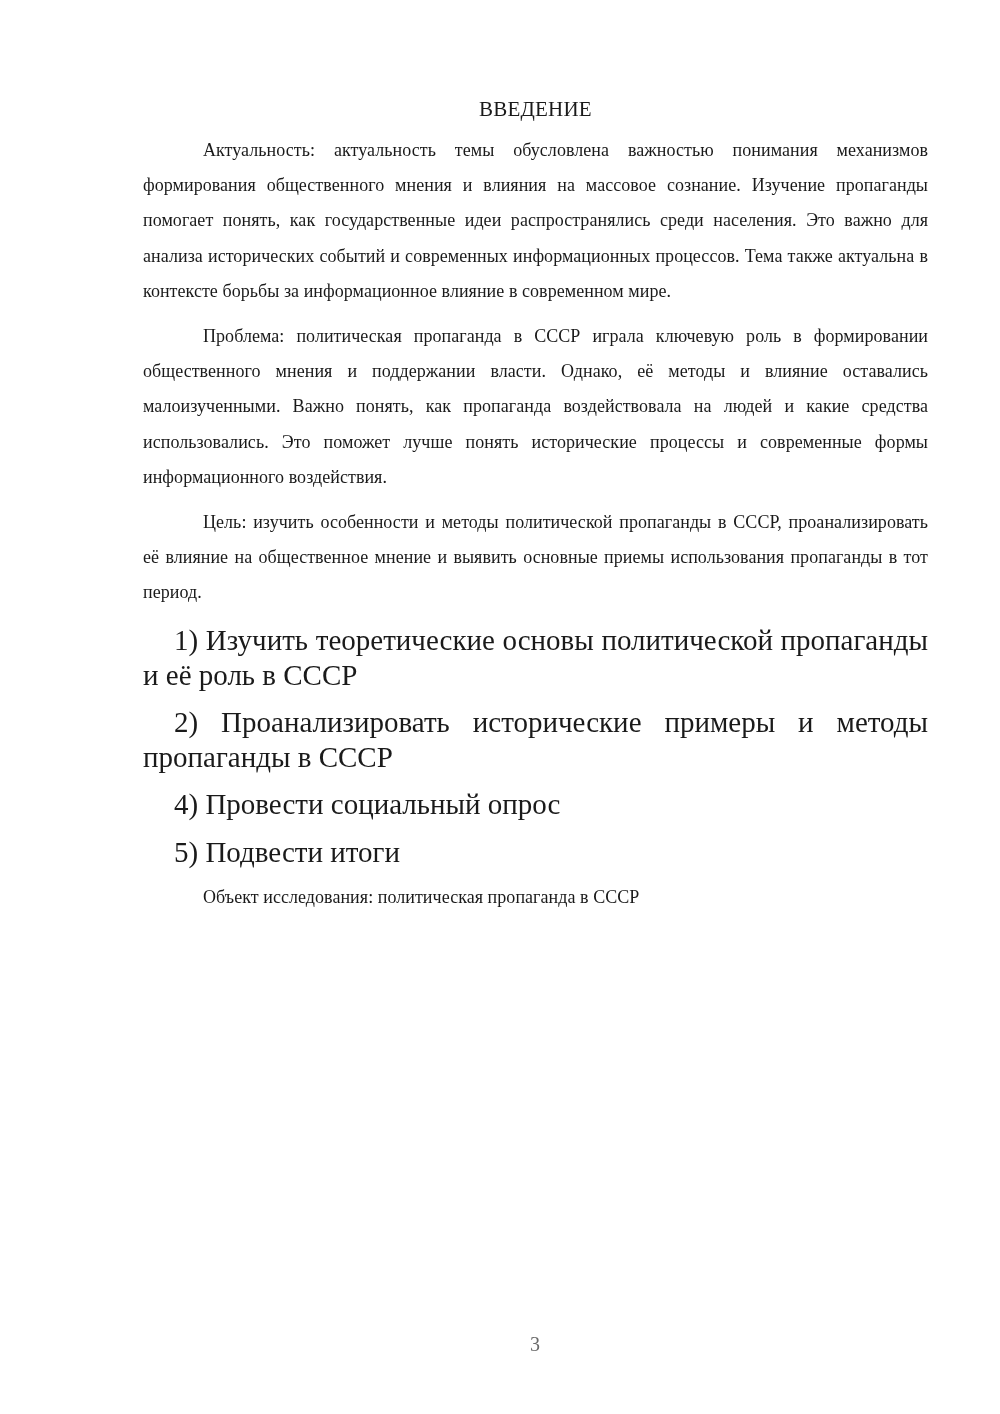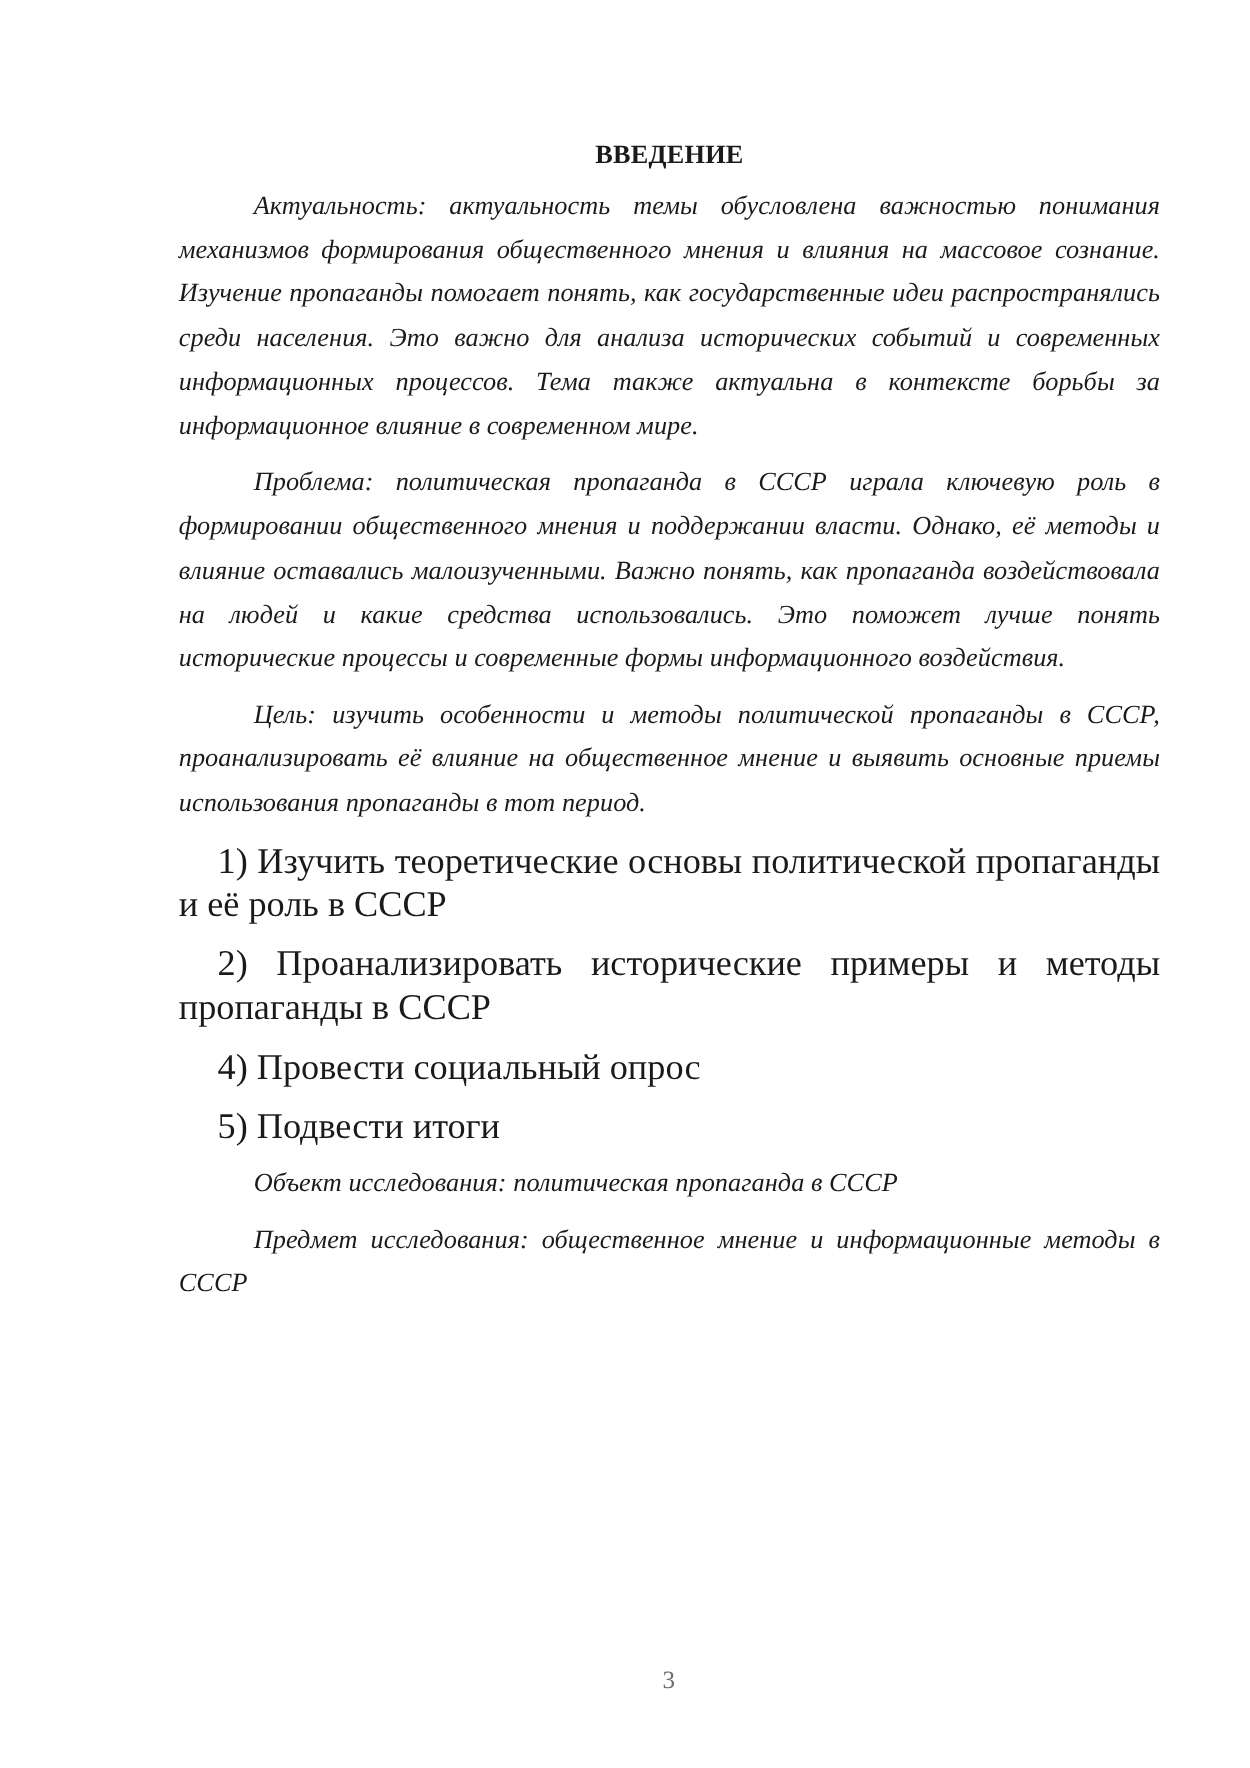--- a/index.html
+++ b/index.html
@@ -16,34 +16,33 @@
       color: #1a1a1a;
     }
     .page {
       position: absolute;
       left: 143px;
       top: 92px;
       width: 785px;
     }
     .title {
       text-align: center;
-      font-weight: bold;
+      font-weight: normal;
       font-size: 21px;
       line-height: 35px;
-      margin: 14px 0 6px 0;
+      margin: 0 0 6px 0;
       letter-spacing: 0.2px;
     }
     .para {
-      font-size: 21px;
+      font-size: 18px;
       line-height: 35.2px;
       text-align: justify;
       text-indent: 60px;
       margin: 0 0 10px 0;
       letter-spacing: 0.05px;
-      font-style: italic;
     }
     .para.single {
       text-align: left;
     }
     .list-item {
       font-size: 29px;
       line-height: 35.2px;
       text-align: justify;
       text-indent: 31px;
       margin: 12px 0 10px 0;
@@ -77,17 +76,16 @@
 
   <div>
     <p class="list-item">1) Изучить теоретические основы политической пропаганды и её роль в СССР</p>
     <p class="list-item">2) Проанализировать исторические примеры и методы пропаганды в СССР</p>
     <p class="list-item single">4) Провести социальный опрос</p>
     <p class="list-item single">5) Подвести итоги</p>
   </div>
 
   <p class="para single">Объект исследования: политическая пропаганда в СССР</p>
 
-  <p class="para">Предмет исследования: общественное мнение и информационные методы в СССР</p>
 
 </div>
 
 <div class="page-number">3</div>
 
 </body></html>

